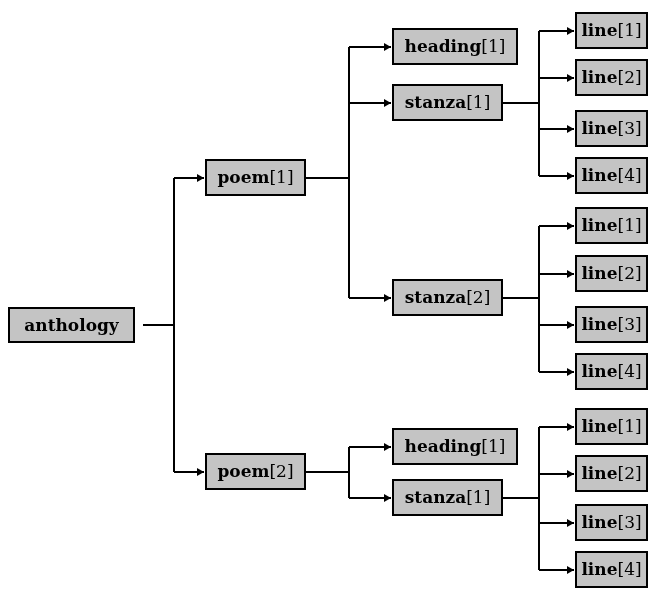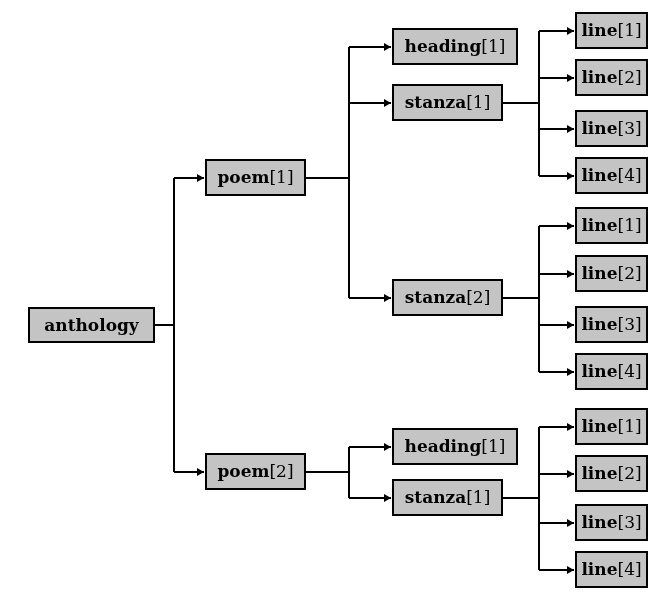--- a/index.html
+++ b/index.html
@@ -104,21 +104,21 @@
       <div class="edge-h" style="left: 539px; top: 425.5px; width: 35px;"></div>
       <div class="arrow" style="left: 567px; top: 422.5px;"></div>
       <div class="edge-h" style="left: 539px; top: 472.5px; width: 35px;"></div>
       <div class="arrow" style="left: 567px; top: 469.5px;"></div>
       <div class="edge-h" style="left: 539px; top: 521.5px; width: 35px;"></div>
       <div class="arrow" style="left: 567px; top: 518.5px;"></div>
       <div class="edge-h" style="left: 539px; top: 568.5px; width: 35px;"></div>
       <div class="arrow" style="left: 567px; top: 565.5px;"></div>
     </div>
   <div id="node-layer">
-      <div class="node" style="left: 28px; top: 307px; width: 127px; height: 36px;">
+      <div class="node" style="left: 8px; top: 307px; width: 127px; height: 36px;">
         <span class="nm">anthology</span>
         <span class="ix"></span>
       </div>
       <div class="node" style="left: 205px; top: 159px; width: 101px; height: 37px;">
         <span class="nm">poem</span>
         <span class="ix">[1]</span>
       </div>
       <div class="node" style="left: 205px; top: 453px; width: 101px; height: 37px;">
         <span class="nm">poem</span>
         <span class="ix">[2]</span>

